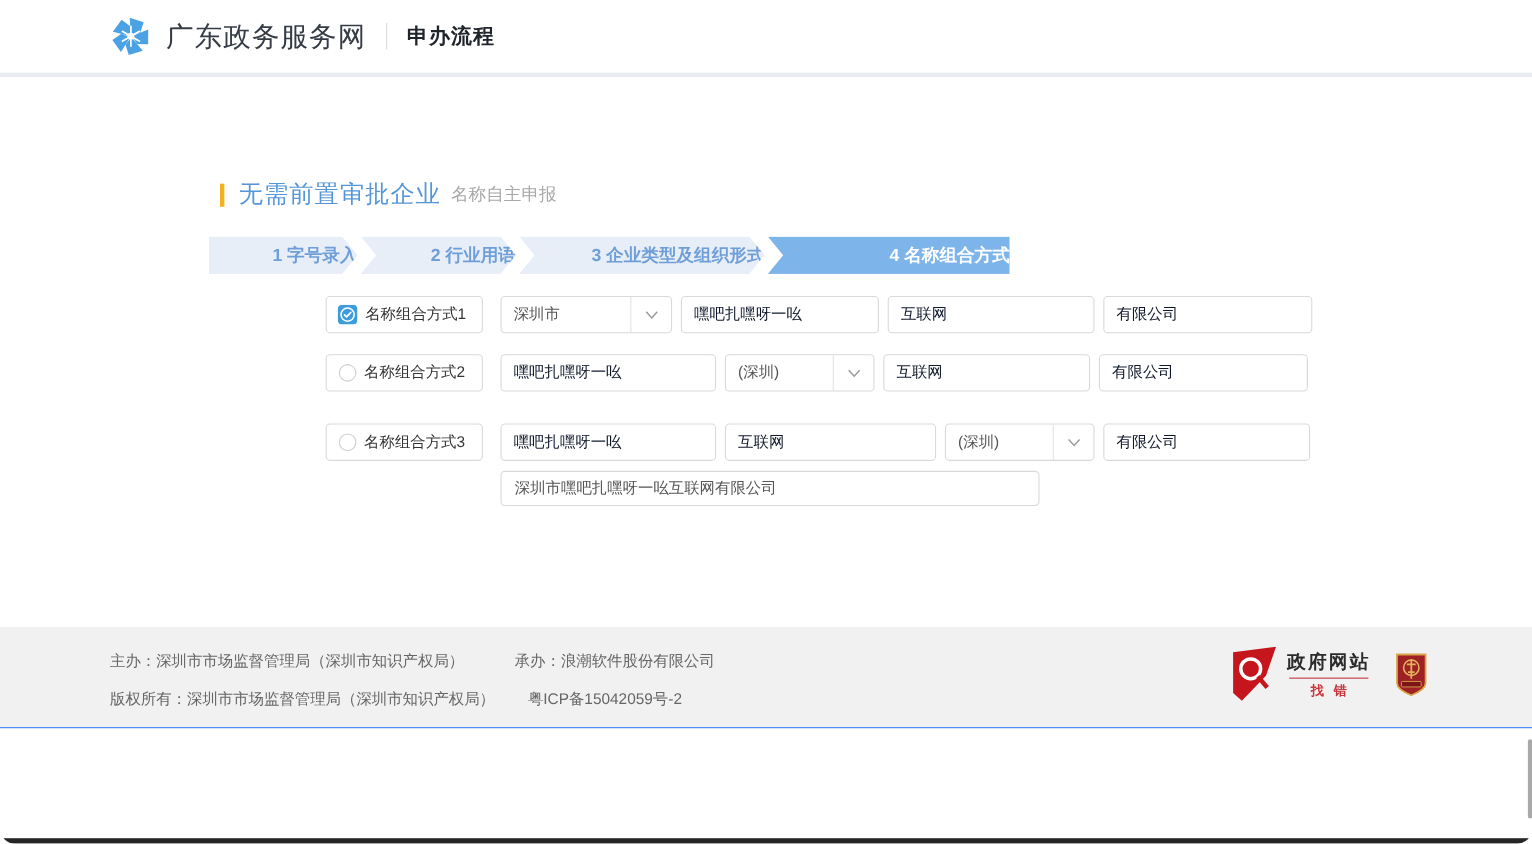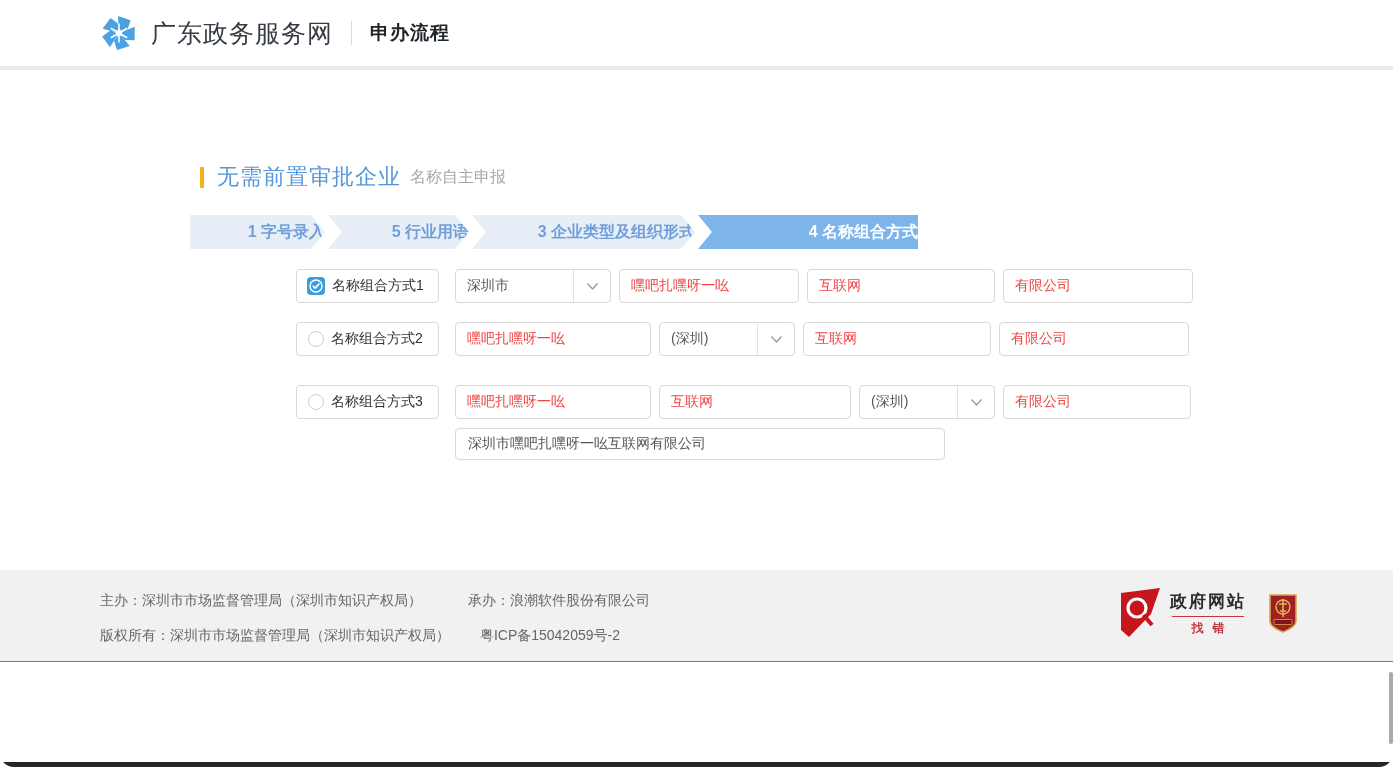--- a/index.html
+++ b/index.html
@@ -32,21 +32,21 @@
   .step-active { background:#7db4e9; color:#fff; }
 
   .row { position:absolute; left:296px; display:flex; align-items:center; }
   .row-1 { top:199px; } .row-2 { top:252px; } .row-3 { top:315px;align-items:flex-end; }
   .option-box { width:143px; height:34px; border:1px solid #d9d9d9; border-radius:4px; display:flex; align-items:center; padding:16px 10px; background:#fff; margin-right:16px; cursor:pointer; }
   .option-label { font-size:14px; color:#333; margin-left:7px; white-space:nowrap; }
   .cb { width:18px; height:18px; flex:0 0 18px; }
   .cb-off { width:16px; height:16px; flex:0 0 16px; border:1px solid #cfcfcf; border-radius:50%; background:#fff; margin-left:1px; }
 
   .field { height:34px; border:1px solid #d9d9d9; border-radius:4px; background:#fff; margin-right:8px; }
-  input.field { font-family:Liberation Serif, serif; font-size:14px; color:#ef4444; padding:0 11px; outline:none; }
+  input.field { font-family:Liberation Serif, serif; font-size:14px; color:#0f172a; padding:0 11px; outline:none; }
   .sel { display:flex; align-items:center; padding:0; }
   .sel-text { flex:1; font-size:14px; color:#555; padding:0 11px; white-space:nowrap; overflow:hidden; }
   .sel-div { width:1px; height:32px; background:#e3e3e3; }
   .sel-caret { width:36px; display:flex; align-items:center; justify-content:center; cursor:pointer; }
 
   .combined-wrap { position:absolute; left:455px; top:358px; }
   .combined-input { width:490px; height:32px; border:1px solid #d9d9d9; border-radius:4px; font-size:14px; color:#555; padding:0 12px; outline:none; font-family:"Liberation Sans","DejaVu Sans",sans-serif; }
 
   .actions { position:absolute; left:616px; top:516px; display:flex; }
   .btn { height:30px; border:none; border-radius:4px; color:#fff; font-size:15px; cursor:pointer; font-family:"Liberation Sans","DejaVu Sans",sans-serif; }
@@ -105,21 +105,21 @@
       <span class="ybar"></span>
       <span class="page-title">无需前置审批企业</span>
       <span class="page-subtitle">名称自主申报</span>
     </div>
 
     <div class="steps">
       <div class="step step-first" style="width:135px;">
         <span>1 字号录入</span>
       </div>
       <div class="step step-mid" style="width:141px;">
-        <span>5 行业用语</span>
+        <span>2 行业用语</span>
       </div>
       <div class="step step-mid" style="width:223px;">
         <span>3 企业类型及组织形式</span>
       </div>
       <div class="step step-last step-active" style="width:220px;">
         <span>4 名称组合方式</span>
       </div>
     </div>
 
     <div class="row row-1">

